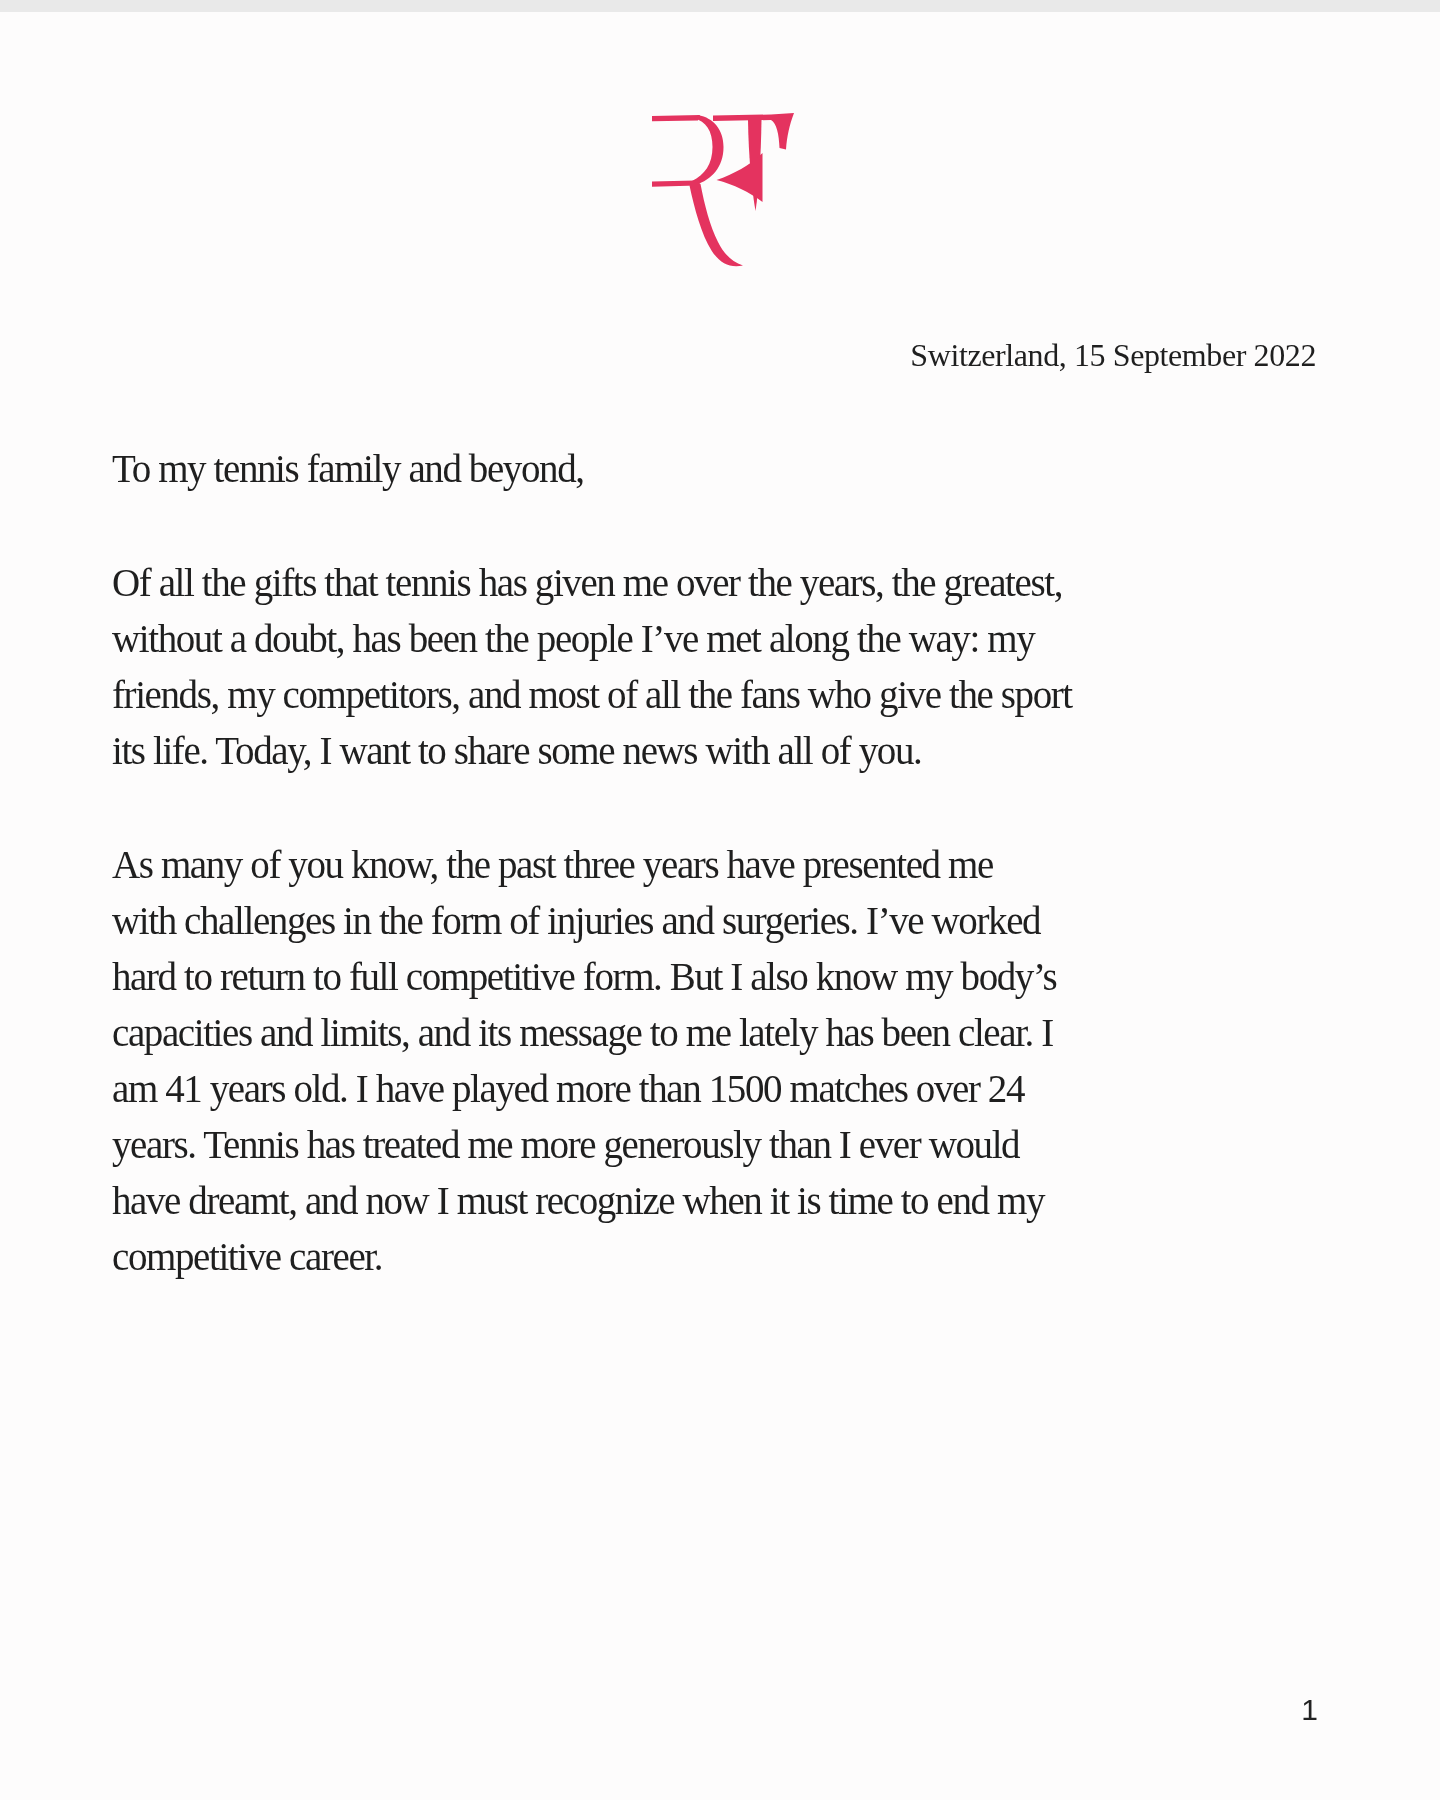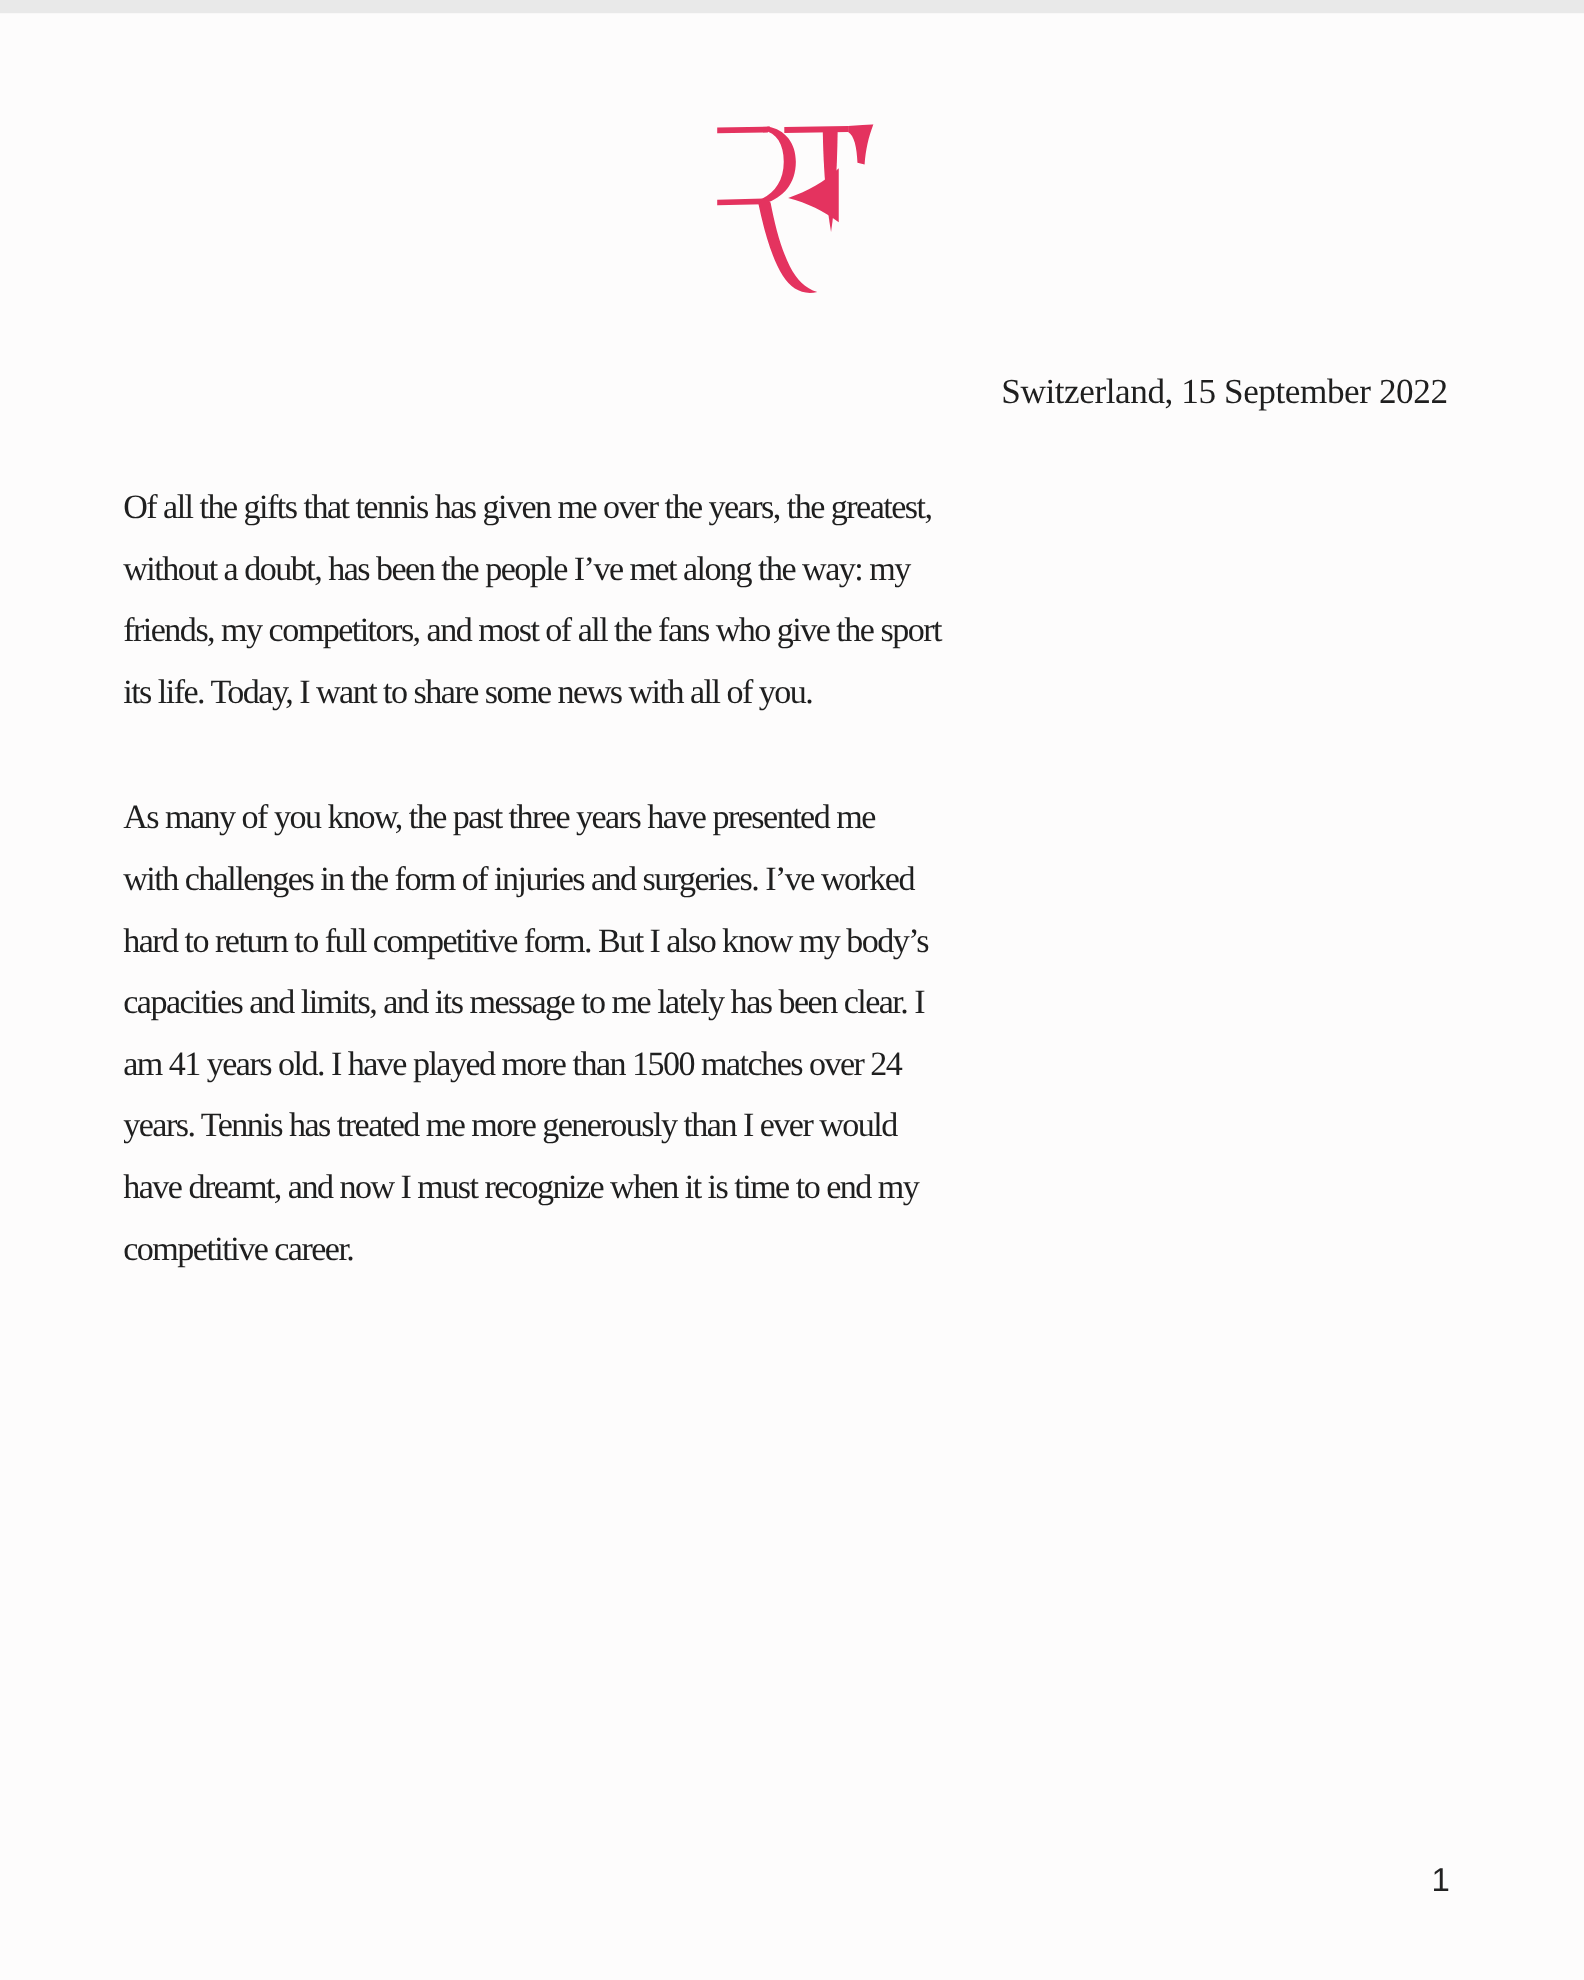--- a/index.html
+++ b/index.html
@@ -36,21 +36,21 @@
     letter-spacing: -0.4px;
   }
   .salutation {
     margin: 66px 0 0 0;
     font-size: 39px;
     line-height: 56px;
     letter-spacing: -1.4px;
   }
   .para {
     margin: 58px 0 0 0;
-    font-size: 31px;
+    font-size: 39px;
     line-height: 56px;
     letter-spacing: -1.4px;
     white-space: pre-line;
   }
   .page-number {
     position: absolute;
     top: 1682px;
     right: 122px;
     font-family: "Liberation Sans", sans-serif;
     font-size: 30px;
@@ -81,20 +81,21 @@
 
         <path d="M105 7 L118.5 7 C118 42 116 75 112.5 98 C108.5 75 105.5 42 105 7 Z"></path>
 
         <path d="M119.5 40 L119.5 89 C106 79 91 71.5 73.5 67 C91 61 106.5 52.5 119.5 40 Z"></path>
       </g>
     </svg>
   </div>
 
   <div class="content">
     <p class="dateline">Switzerland, 15 September 2022</p>
+    <p class="salutation">To my tennis family and beyond,</p>
     <p class="para">Of all the gifts that tennis has given me over the years, the greatest,
 without a doubt, has been the people I’ve met along the way: my
 friends, my competitors, and most of all the fans who give the sport
 its life. Today, I want to share some news with all of you.</p>
     <p class="para">As many of you know, the past three years have presented me
 with challenges in the form of injuries and surgeries. I’ve worked
 hard to return to full competitive form. But I also know my body’s
 capacities and limits, and its message to me lately has been clear. I
 am 41 years old. I have played more than 1500 matches over 24
 years. Tennis has treated me more generously than I ever would

